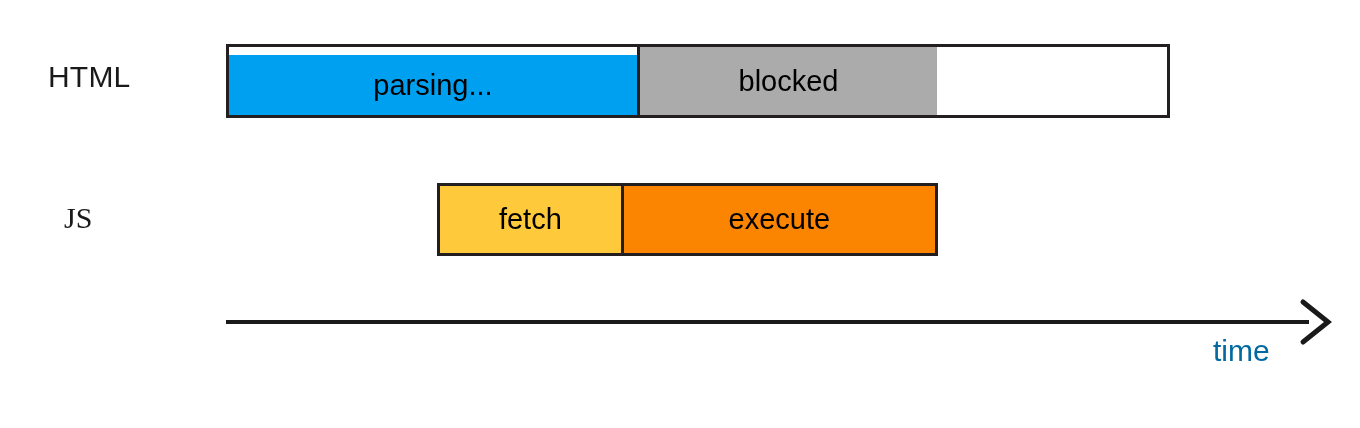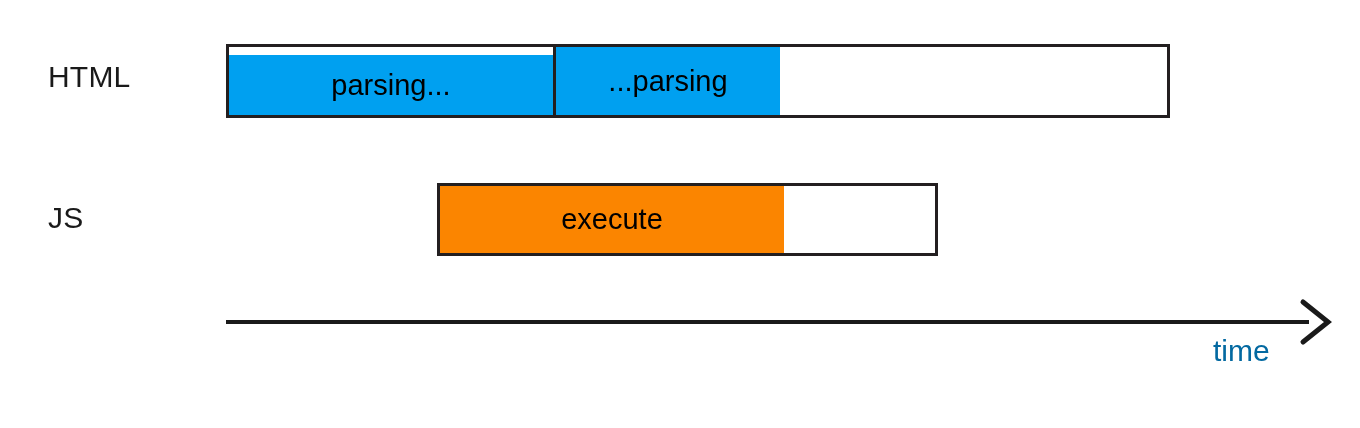--- a/index.html
+++ b/index.html
@@ -21,21 +21,21 @@
   
   .row-label {
     position: absolute;
     font-size: 30px;
     color: #1a1a1a;
     letter-spacing: 0.2px;
     white-space: nowrap;
     line-height: 1;
   }
   #label-html { left: 48px; top: 62px; }
-  #label-js   { left: 48px; top: 203px; }
+  #label-js   { left: 64px; top: 203px; font-family: Liberation Serif, serif; }
 
   
   .bar {
     position: absolute;
     display: flex;
     box-sizing: border-box;
     border: 3px solid #231f20;
   }
   #bar-html {
     left: 226px;
@@ -58,21 +58,21 @@
     color: #000000;
     white-space: nowrap;
     line-height: 1;
     overflow: hidden;
   }
   .seg + .seg {
     border-left: 3px solid #231f20;
   }
 
   
-  #seg-parsing-start { width: 324px; margin-top: 8px; }
+  #seg-parsing-start { width: 408px; margin-top: 8px; }
   #seg-blocked       { width: 300px; }
   #seg-parsing-end   { width: 227px; }
   #seg-fetch         { width: 198px; }
   #seg-execute       { width: 344px; }
 
   
   #time-axis {
     position: absolute;
     left: 220px;
     top: 296px;
@@ -91,26 +91,27 @@
 </style>
 </head>
 <body>
 
 <div id="canvas">
 
   <div class="row-label" id="label-html">HTML</div>
 
   <div class="bar" id="bar-html">
     <div class="seg" id="seg-parsing-start" style="background:#00a0f0;">parsing...</div>
-    <div class="seg" id="seg-parsing-end" style="background:#00a0f0;">...parsing</div>
+    <div class="seg" id="seg-blocked" style="background:#ababab;">blocked</div>
   </div>
 
   <div class="row-label" id="label-js">JS</div>
 
   <div class="bar" id="bar-js">
+    <div class="seg" id="seg-fetch" style="background:#ffc93c;">fetch</div>
     <div class="seg" id="seg-execute" style="background:#fb8500;">execute</div>
   </div>
 
   <svg id="time-axis" viewBox="0 0 1120 54">
     <line x1="6" y1="26" x2="1089" y2="26" stroke="#1a1a1a" stroke-width="4" stroke-linecap="butt"></line>
     <polyline points="1083,6 1108,26 1083,46" fill="none" stroke="#1a1a1a" stroke-width="5" stroke-linecap="round" stroke-linejoin="miter"></polyline>
   </svg>
 
   <div id="label-time">time</div>
 

